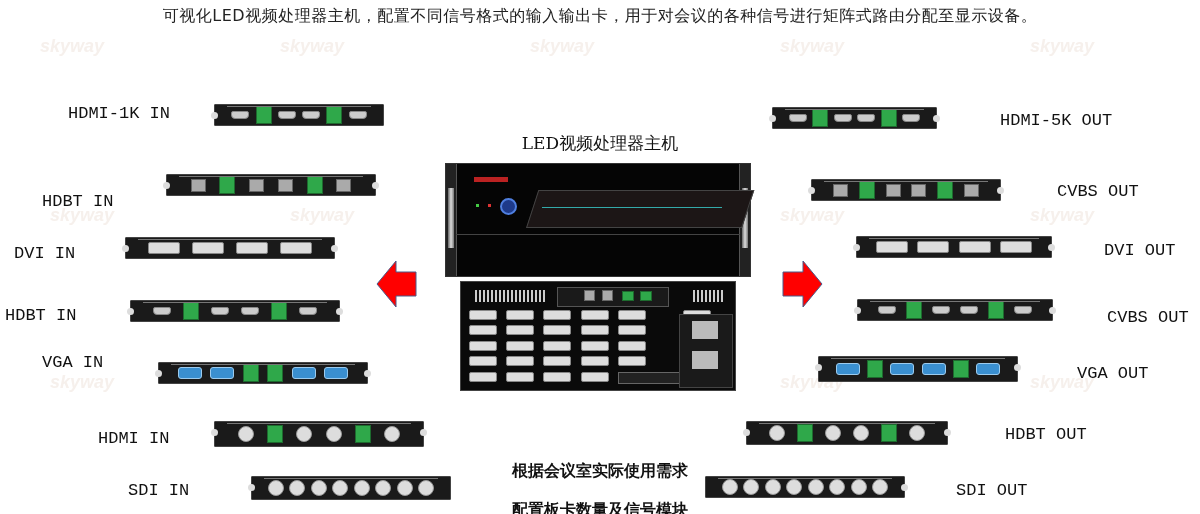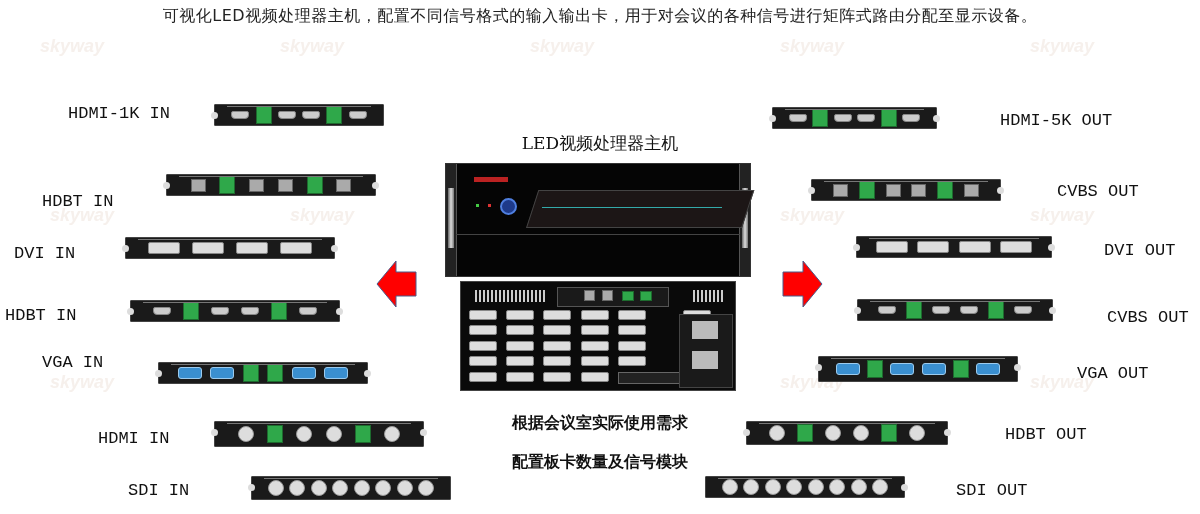--- a/index.html
+++ b/index.html
@@ -16,21 +16,21 @@
   .card .screw { position:absolute; width:7px; height:7px; border-radius:50%; background:#ddd; top:7px; }
   .port-hdmi { width:16px; height:6px; background:#ccc; border-radius:2px 2px 4px 4px; border:1px solid #888; }
   .port-rj { width:13px; height:11px; background:#aaa; border:1px solid #666; }
   .port-dvi { width:30px; height:10px; background:#ddd; border:1px solid #888; border-radius:2px; }
   .port-vga { width:22px; height:10px; background:#3a8fd0; border:1px solid #9ccbee; border-radius:3px; }
   .port-bnc { width:14px; height:14px; border-radius:50%; background:#ddd; border:1px solid #999; }
   .port-audio { width:14px; height:16px; background:#2fa84a; border:1px solid #1d6b2e; }
   .rack-front { left:445px; top:163px; width:306px; height:114px; background:#050505; border:1px solid #333; box-sizing:border-box; }
   .rack-back { left:460px; top:281px; width:276px; height:110px; background:#0a0a0a; border:1px solid #444; box-sizing:border-box; }
   .title-main { left:480px; top:132px; width:240px; text-align:center; font-size:17px; font-family:"DejaVu Serif",serif; }
-  .caption { left:470px; width:260px; text-align:center; font-size:16px; font-weight:bold; font-family:"DejaVu Serif",serif; }
+  .caption { left:470px; width:260px; text-align:center; font-size:16px; font-weight:bold; font-family:"DejaVu Serif",serif;margin-top:48px; }
 </style>
 </head>
 <body>
 
 <div class="abs header">可视化LED视频处理器主机，配置不同信号格式的输入输出卡，用于对会议的各种信号进行矩阵式路由分配至显示设备。</div>
 
 <div class="abs wm" style="left:40px;top:36px">skyway</div>
 <div class="abs wm" style="left:280px;top:36px">skyway</div>
 <div class="abs wm" style="left:530px;top:36px">skyway</div>
 <div class="abs wm" style="left:780px;top:36px">skyway</div>

